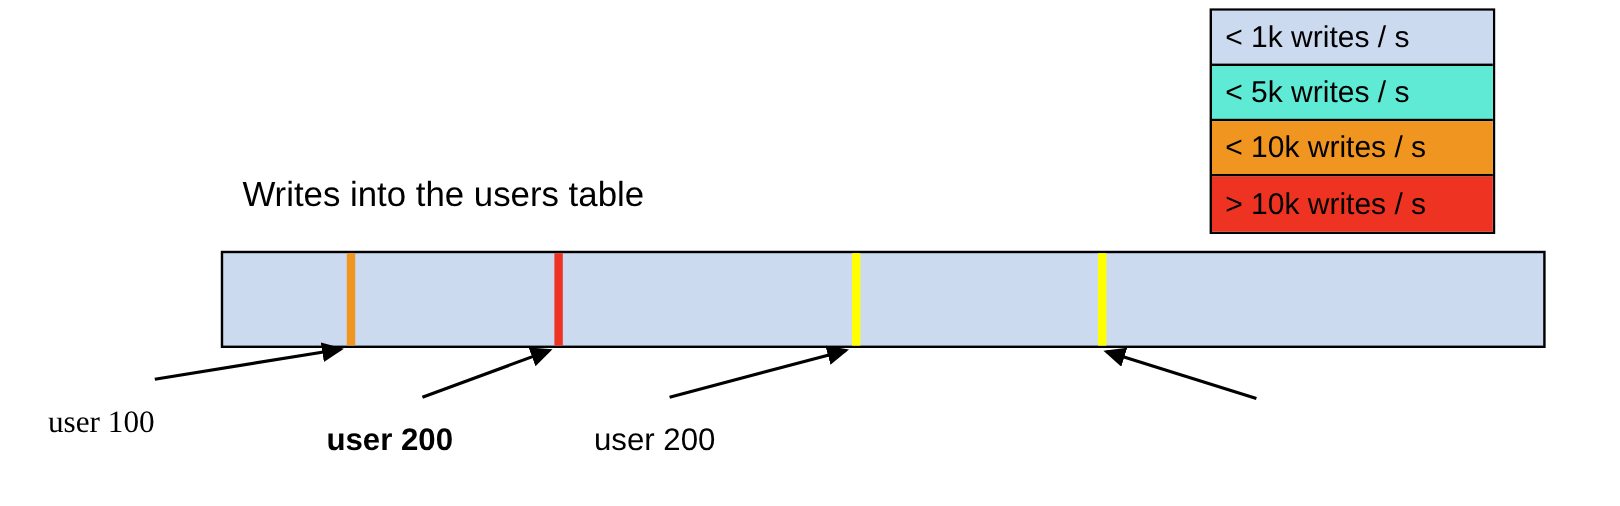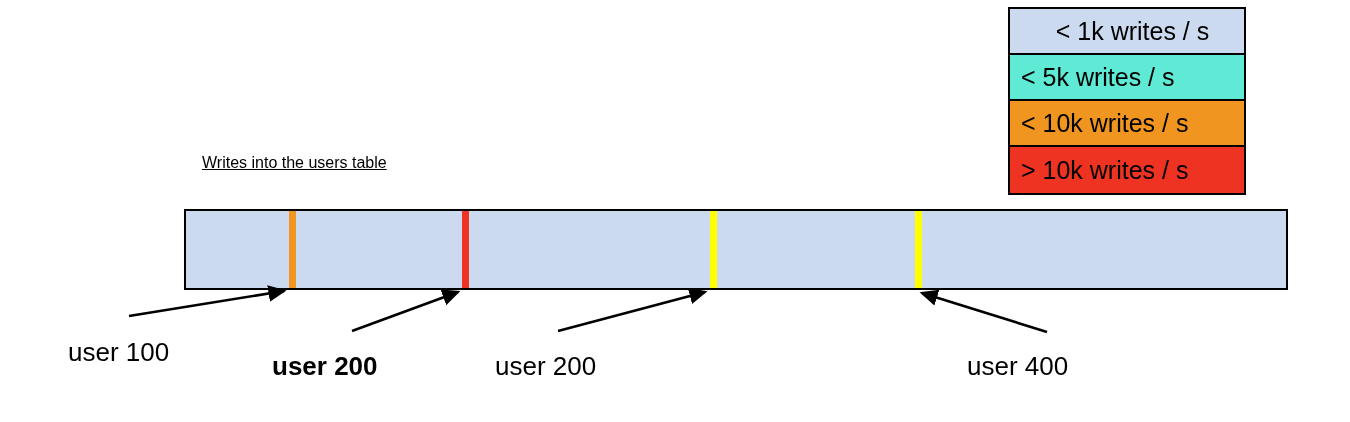--- a/index.html
+++ b/index.html
@@ -48,24 +48,23 @@
     line-height: 25px;
     letter-spacing: 0px;
     white-space: nowrap;
   }
 
   
   .chart-title {
     position: absolute;
     left: 202px;
     top: 148px;
-    font-size: 16px;
+    font-size: 29px;
     line-height: 30px;
     white-space: nowrap;
-    text-decoration: underline;
   }
 
   
   .bar {
     position: absolute;
     left: 184px;
     top: 209px;
     width: 1104px;
     height: 81px;
     background: #ccdaef;
@@ -95,21 +94,21 @@
     line-height: 30px;
     white-space: nowrap;
   }
 </style>
 </head>
 <body>
 
 <div id="diagram-root">
 
   <div class="legend">
-    <div class="legend-row" style="background:#ccdaef;justify-content:center;">
+    <div class="legend-row" style="background:#ccdaef;">
       <span class="legend-label">&lt; 1k writes / s</span>
     </div>
     <div class="legend-row" style="background:#5eead4;">
       <span class="legend-label">&lt; 5k writes / s</span>
     </div>
     <div class="legend-row" style="background:#ef9520;">
       <span class="legend-label">&lt; 10k writes / s</span>
     </div>
     <div class="legend-row" style="background:#ee3322;">
       <span class="legend-label">&gt; 10k writes / s</span>
@@ -130,18 +129,17 @@
       <marker id="arrowhead" markerWidth="7" markerHeight="7" refX="6" refY="3.2" orient="auto" markerUnits="strokeWidth">
         <path d="M0,0 L7,3.2 L0,6.4 z" fill="#000000"></path>
       </marker>
     </defs>
     <line x1="129" y1="316" x2="284" y2="291" stroke="#000000" stroke-width="2.6" marker-end="url(#arrowhead)"></line>
     <line x1="352" y1="331" x2="458" y2="292" stroke="#000000" stroke-width="2.6" marker-end="url(#arrowhead)"></line>
     <line x1="558" y1="331" x2="705" y2="292" stroke="#000000" stroke-width="2.6" marker-end="url(#arrowhead)"></line>
     <line x1="1047" y1="332" x2="922" y2="293" stroke="#000000" stroke-width="2.6" marker-end="url(#arrowhead)"></line>
   </svg>
 
-  <div class="user-label" style="left:68px;  top:337px;">user 100</div>
+  <div class="user-label" style="left:40px;  top:337px;font-family:Liberation Serif, serif;">user 100</div>
   <div class="user-label" style="left:272px; top:351px;font-weight:bold;">user 200</div>
   <div class="user-label" style="left:495px; top:351px;">user 200</div>
-  <div class="user-label" style="left:967px; top:351px;">user 400</div>
 
 </div>
 
 </body></html>

